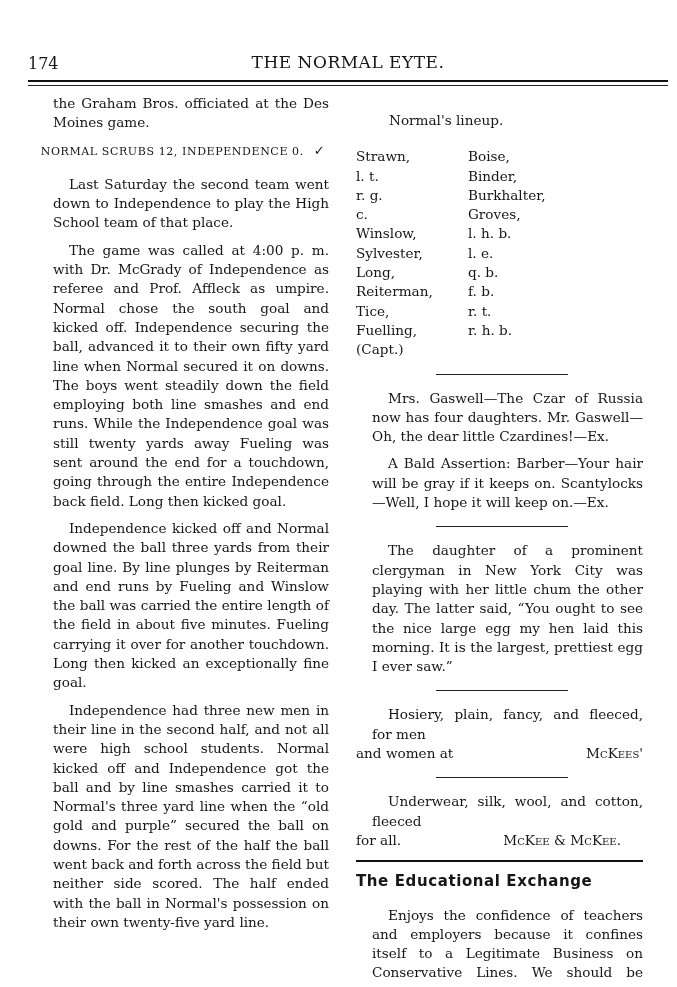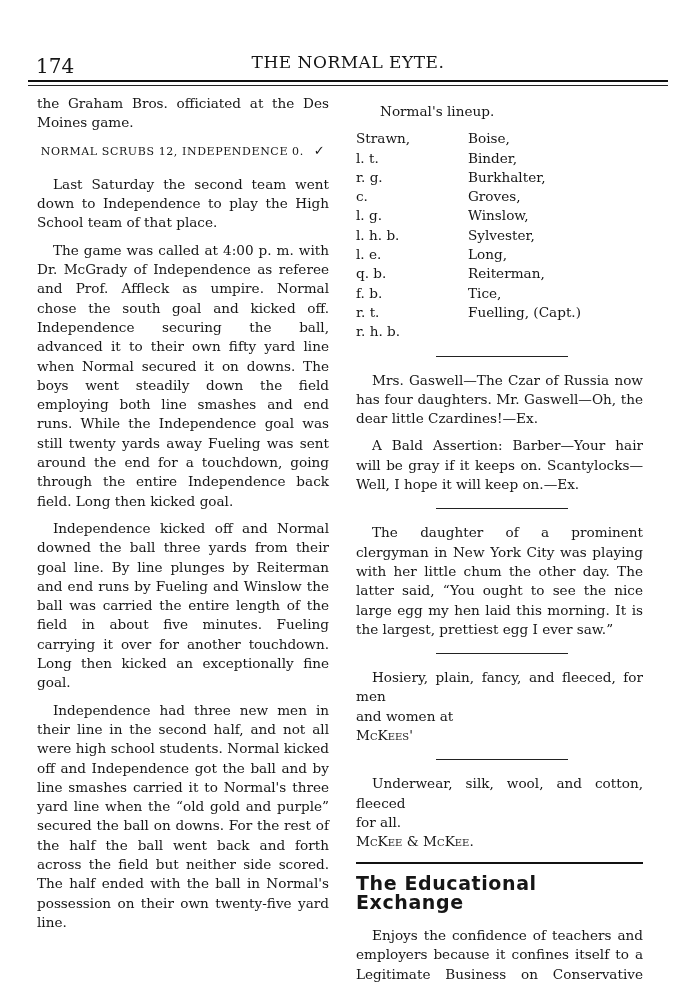--- a/index.html
+++ b/index.html
@@ -2,39 +2,39 @@
 <html><head>
   <meta charset="utf-8">
   <style>
     html, body { margin: 0; padding: 0; }
     body {
       width: 677px; height: 987px; background: #ffffff; color: #161616;
       font-family: "DejaVu Serif", "Liberation Serif", serif;
       position: relative; overflow: hidden;
     }
     .header { position: absolute; top: 52px; left: 28px; width: 640px; height: 20px; }
-    .page-num { position: absolute; left: 8px; top: 2px; font-size: 20px; }
+    .page-num { position: absolute; left: 0; top: 2px; font-size: 16px; }
     .running-title { position: absolute; left: 0; right: 0; text-align: center; top: 0; font-size: 17px; letter-spacing: 0.5px; }
     .rule-thick { position: absolute; top: 80px; left: 28px; width: 640px; height: 2px; background: #111; }
     .rule-thin { position: absolute; top: 85px; left: 28px; width: 640px; height: 1px; background: #222; }
     .col { position: absolute; top: 94px; font-size: 13.6px; line-height: 19.3px; }
     .col-left { left: 37px; width: 292px; }
     .col-right { left: 356px; width: 287px; }
-    p { margin: 0 0 8px 0; text-align: justify; text-indent: 16px; }
+    p { margin: 0 0 8px 16px; text-align: justify; text-indent: 16px; }
     p.noindent { text-indent: 0; }
     .subhead { text-align: center; font-size: 11px; letter-spacing: 0.6px; margin: 6px 0 14px 0; text-indent: 0; }
     .subhead .check { margin-left: 10px; font-size: 13px; }
-    .lineup-title { text-indent: 16px; margin: 8px; }
+    .lineup-title { text-indent: 16px; margin: 17px; }
     .lineup { display: grid; grid-template-columns: 112px auto; row-gap: 0; }
     .lineup .pos { padding-left: 0; }
     .sep { width: 132px; height: 1px; background: #222; margin: 14px auto 14px 80px; }
     .wide-rule { width: 287px; height: 2px; background: #111; margin: 10px 0 10px 0; }
     .sc { font-variant: small-caps; }
-    .ad-line { display: flex; justify-content: space-between; flex-direction: column; }
-    .ex-title { font-family: "DejaVu Sans", "Liberation Sans", sans-serif; font-size: 19px; font-weight: bold; letter-spacing: 0.6px; margin: 8px 0 14px 0; }
+    .ad-line { display: flex; justify-content: space-between; }
+    .ex-title { font-family: "DejaVu Sans", "Liberation Sans", sans-serif; font-size: 15px; font-weight: bold; letter-spacing: 0.6px; margin: 8px 0 14px 0; }
   </style>
 </head>
 <body>
 
 <div class="header">
   <span class="page-num">174</span>
   <div class="running-title">THE NORMAL EYTE.</div>
 </div>
 <div class="rule-thick"></div>
 <div class="rule-thin"></div>
@@ -53,21 +53,20 @@
   <p class="lineup-title">Normal's lineup.</p>
   <div class="lineup">
     <span>Strawn,</span>
     <span>Boise,</span>
       <span class="pos">l. t.</span>
     <span>Binder,</span>
       <span class="pos">r. g.</span>
     <span>Burkhalter,</span>
       <span class="pos">c.</span>
     <span>Groves,</span>
-      <span class="pos">l. g.</span>
     <span>Winslow,</span>
       <span class="pos">l. h. b.</span>
     <span>Sylvester,</span>
       <span class="pos">l. e.</span>
     <span>Long,</span>
       <span class="pos">q. b.</span>
     <span>Reiterman,</span>
       <span class="pos">f. b.</span>
     <span>Tice,</span>
       <span class="pos">r. t.</span>

